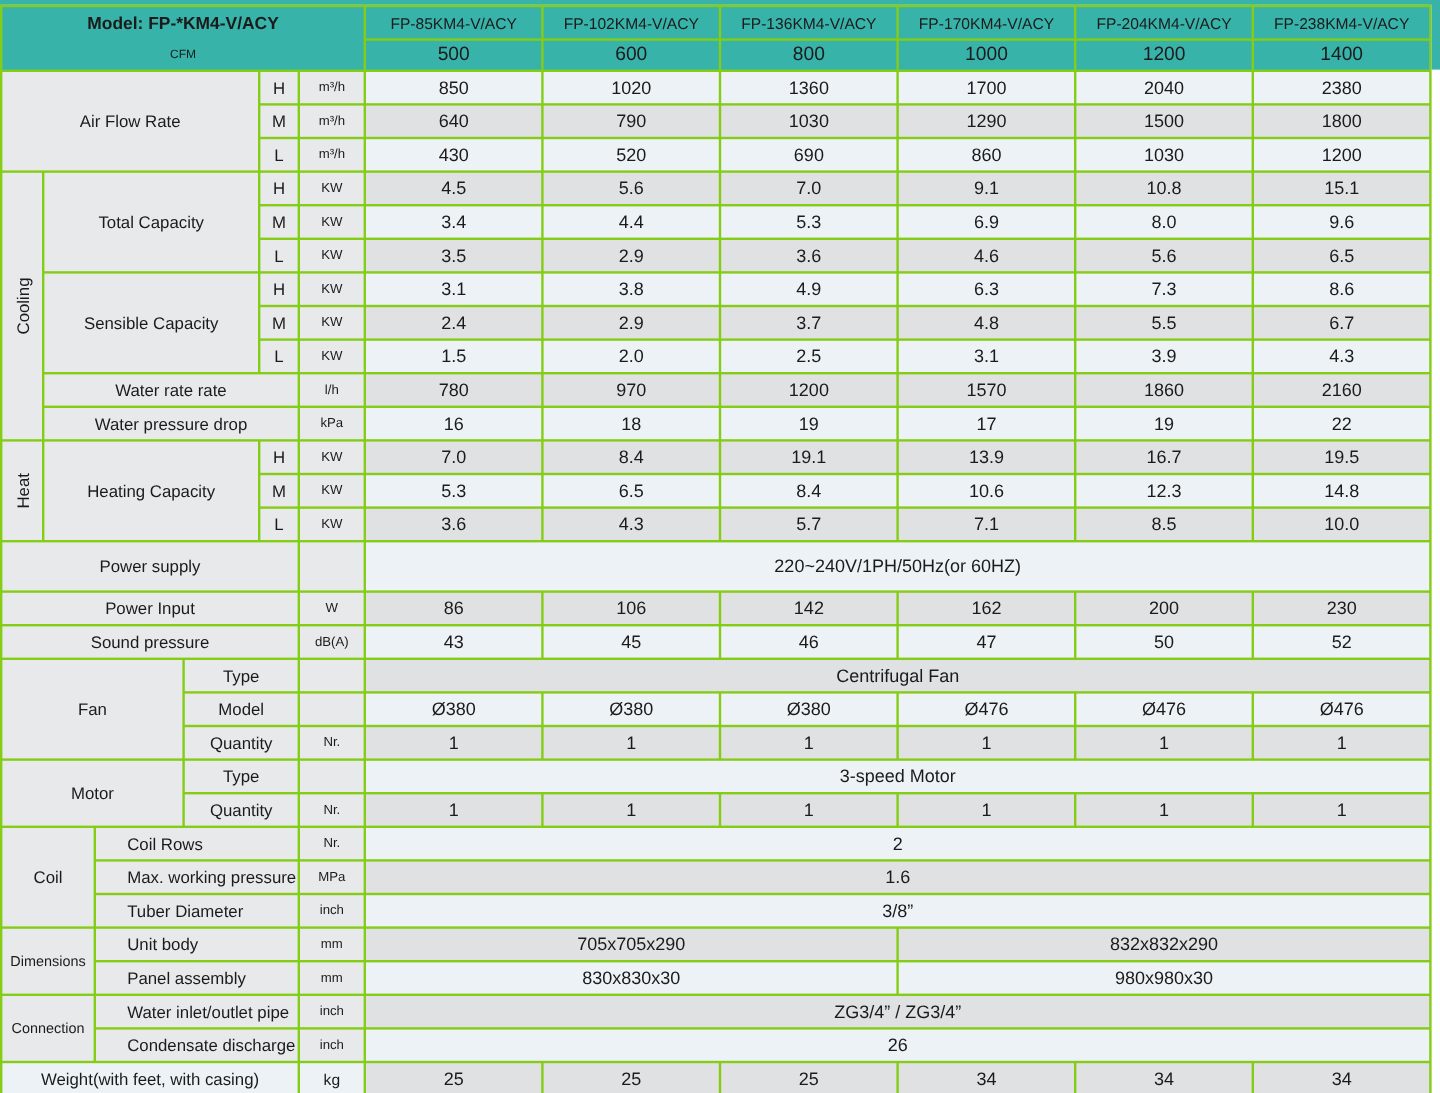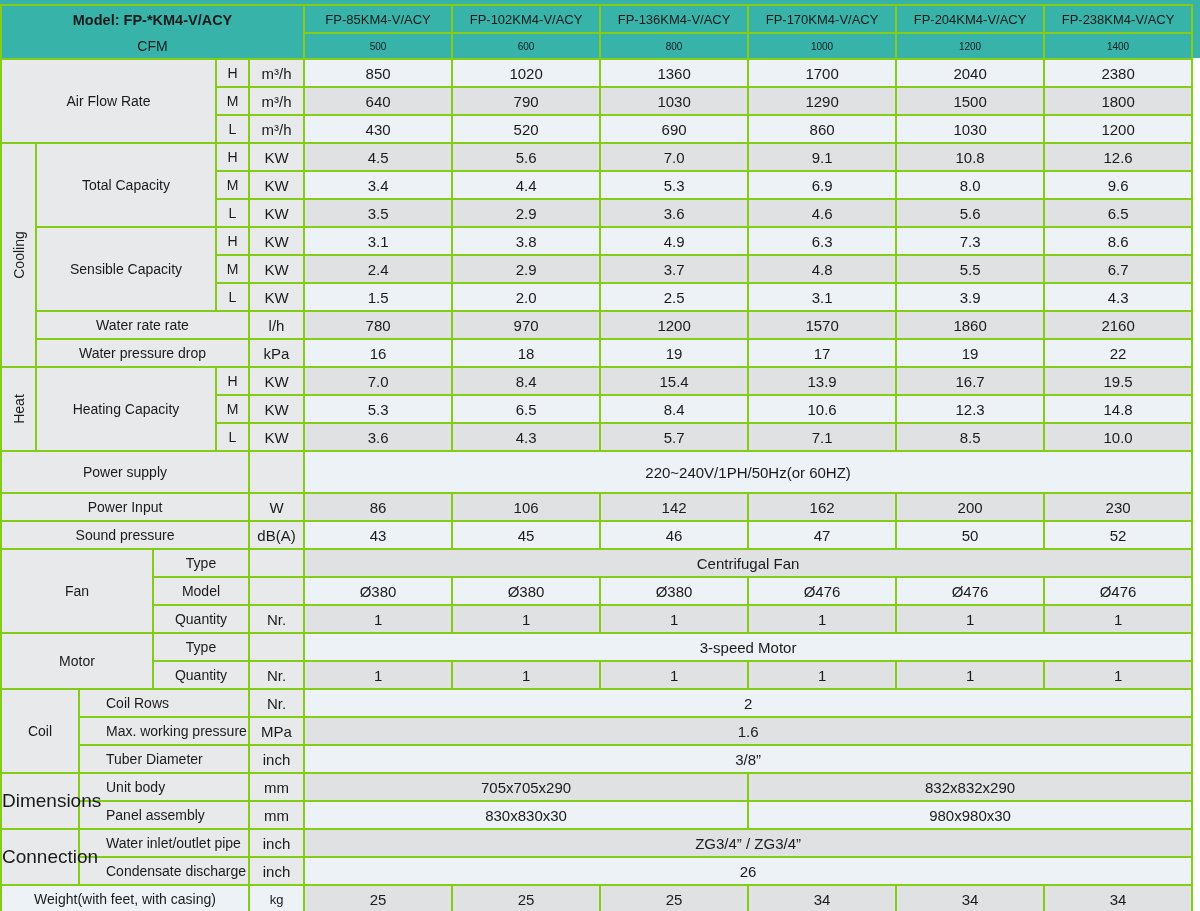--- a/index.html
+++ b/index.html
@@ -15,34 +15,34 @@
     width:1200px;height:911px;background:#ffffff;position:relative;
     font-family:"Liberation Sans",sans-serif;color:var(--text);
     overflow:hidden;
   }
   .top-strip{height:4px;background:var(--teal);}
   .right-strip{position:absolute;top:0;left:1193px;width:7px;height:58px;background:var(--teal);}
   table{border-collapse:separate;border-spacing:2px;table-layout:fixed;width:1193px;background:#84cc16;}
   td{overflow:hidden;text-align:center;vertical-align:middle;padding:0;}
   .teal{background:var(--teal);}
   .mh{font-size:13px;}
-  .cfmv{font-size:10px;}
+  .cfmv{font-size:16px;}
   .hdr-block{padding:0;}
   .model-line{font-weight:bold;font-size:14.5px;height:27px;display:flex;align-items:center;justify-content:center;}
-  .cfm-line{font-size:14px;height:25px;display:flex;align-items:center;justify-content:center;text-align:center;}
+  .cfm-line{font-size:10px;height:25px;display:flex;align-items:center;justify-content:center;text-align:center;}
   .lbl{background:var(--label-gray);font-size:14px;}
   .left{text-align:left;padding-left:26px;}
-  .unit{background:var(--label-gray);font-size:15px;}
+  .unit{background:var(--label-gray);font-size:11px;}
   .spd{font-size:14px;}
   .light{background:var(--row-light);}
   .gray{background:var(--row-gray);}
   .val{font-size:15px;}
   .vcell{position:relative;overflow:visible;}
   .vtext{position:absolute;top:50%;left:50%;transform:translate(-50%,-50%) rotate(-90deg);white-space:nowrap;font-size:14px;}
-  .tight{font-size:19px;white-space:nowrap;overflow:visible;}
+  .tight{font-size:12px;white-space:nowrap;overflow:visible;}
   .wl{background:var(--row-light);font-size:14px;}
   .nobg{background:#ffffff;}
 </style>
 </head>
 <body>
 
 <div class="top-strip"></div>
 <div class="right-strip"></div>
 
 <table>
@@ -122,21 +122,21 @@
           <span class="vtext">Cooling</span>
         </td>
     <td class="lbl" colspan="3" rowspan="3">Total Capacity</td>
     <td class="lbl spd">H</td>
     <td class="unit">KW</td>
     <td class="gray val">4.5</td>
     <td class="gray val">5.6</td>
     <td class="gray val">7.0</td>
     <td class="gray val">9.1</td>
     <td class="gray val">10.8</td>
-    <td class="gray val">12.6</td>
+    <td class="gray val">15.1</td>
   </tr>
   <tr style="height:26px">
     <td class="lbl spd">M</td>
     <td class="unit">KW</td>
     <td class="light val">3.4</td>
     <td class="light val">4.4</td>
     <td class="light val">5.3</td>
     <td class="light val">6.9</td>
     <td class="light val">8.0</td>
     <td class="light val">9.6</td>
@@ -208,21 +208,21 @@
 
   <tr style="height:26px">
     <td class="lbl vcell" rowspan="3">
           <span class="vtext">Heat</span>
         </td>
     <td class="lbl" colspan="3" rowspan="3">Heating Capacity</td>
     <td class="lbl spd">H</td>
     <td class="unit">KW</td>
     <td class="gray val">7.0</td>
     <td class="gray val">8.4</td>
-    <td class="gray val">15.4</td>
+    <td class="gray val">19.1</td>
     <td class="gray val">13.9</td>
     <td class="gray val">16.7</td>
     <td class="gray val">19.5</td>
   </tr>
   <tr style="height:26px">
     <td class="lbl spd">M</td>
     <td class="unit">KW</td>
     <td class="light val">5.3</td>
     <td class="light val">6.5</td>
     <td class="light val">8.4</td>

